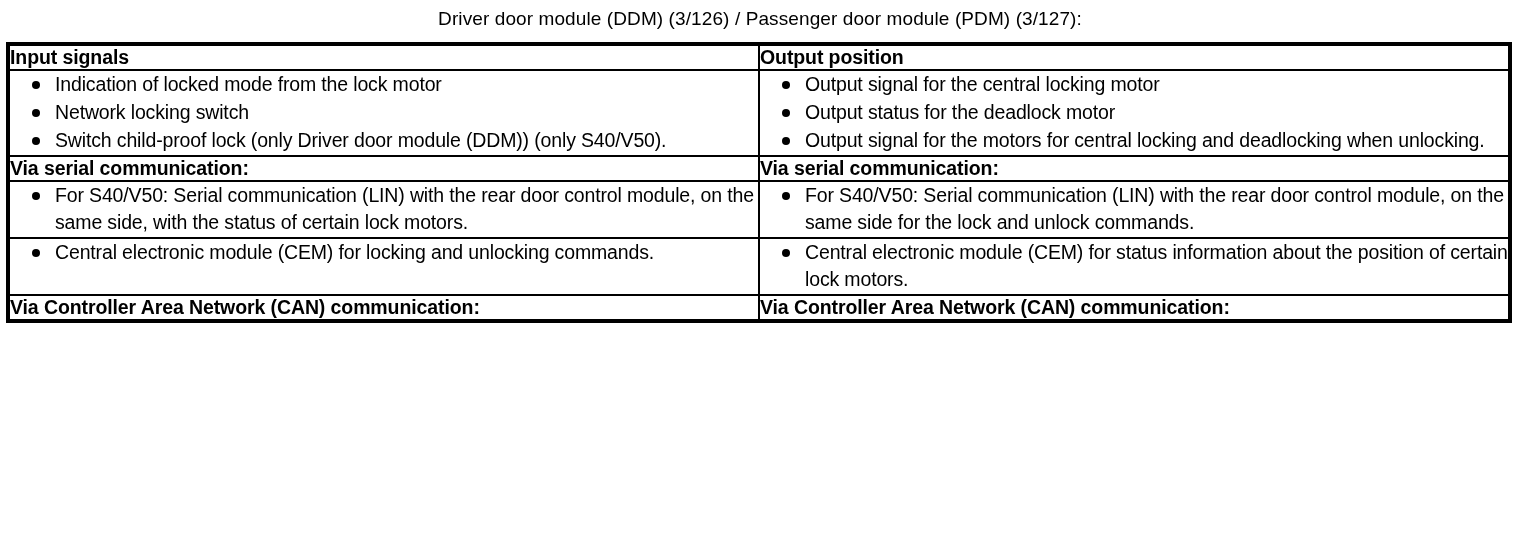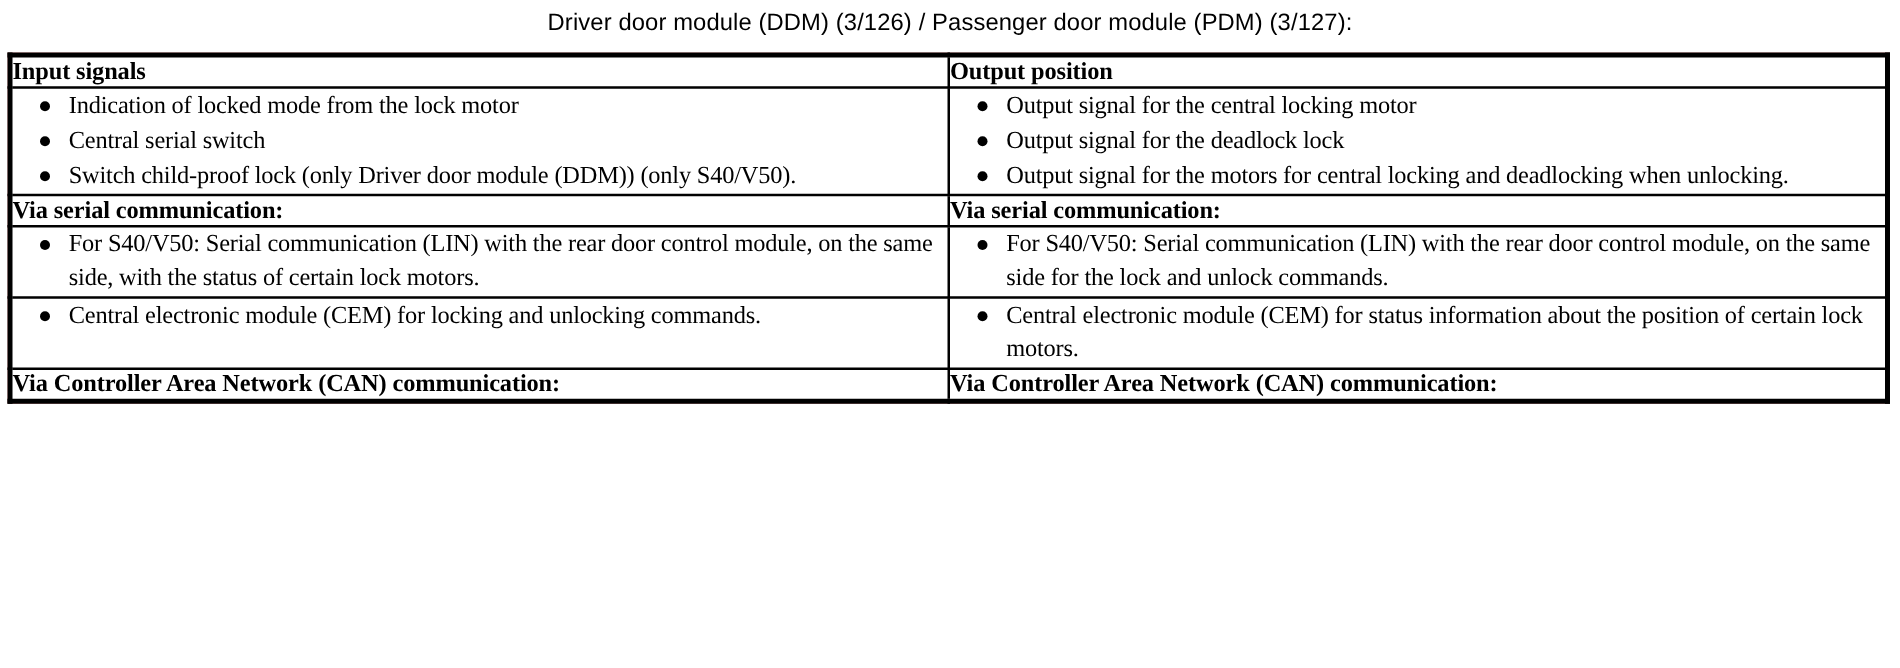--- a/index.html
+++ b/index.html
@@ -34,22 +34,21 @@
   }
 
   .signal-table {
     position: absolute;
     left: 6px;
     top: 42px;
     width: 1502px;
     border-collapse: collapse;
     table-layout: fixed;
     border: 4px solid #000;
-    background: #fca5a5;
-    font-family: Liberation Serif, serif;
+    background: #eab308;
   }
 
   .signal-table col.c1 { width: 751px; }
   .signal-table col.c2 { width: 751px; }
 
   .signal-table td {
     border: 2px solid #000;
     vertical-align: top;
     padding: 0;
     background: #fff;
@@ -127,37 +126,37 @@
 
       <tr>
         <td class="lcell">
           <ul class="bullets">
             <li>
               <span class="bullet-dot"></span>
               <span class="li-text">Indication of locked mode from the lock motor</span>
             </li>
             <li>
               <span class="bullet-dot"></span>
-              <span class="li-text">Central serial switch</span>
+              <span class="li-text">Network locking switch</span>
             </li>
             <li>
               <span class="bullet-dot"></span>
               <span class="li-text">Switch child-proof lock (only Driver door module (DDM)) (only S40/V50).</span>
             </li>
           </ul>
         </td>
         <td class="lcell">
           <ul class="bullets">
             <li>
               <span class="bullet-dot"></span>
               <span class="li-text">Output signal for the central locking motor</span>
             </li>
             <li>
               <span class="bullet-dot"></span>
-              <span class="li-text">Output signal for the deadlock lock</span>
+              <span class="li-text">Output status for the deadlock motor</span>
             </li>
             <li>
               <span class="bullet-dot"></span>
               <span class="li-text">Output signal for the motors for central locking and deadlocking when unlocking.</span>
             </li>
           </ul>
         </td>
       </tr>
 
       <tr>

